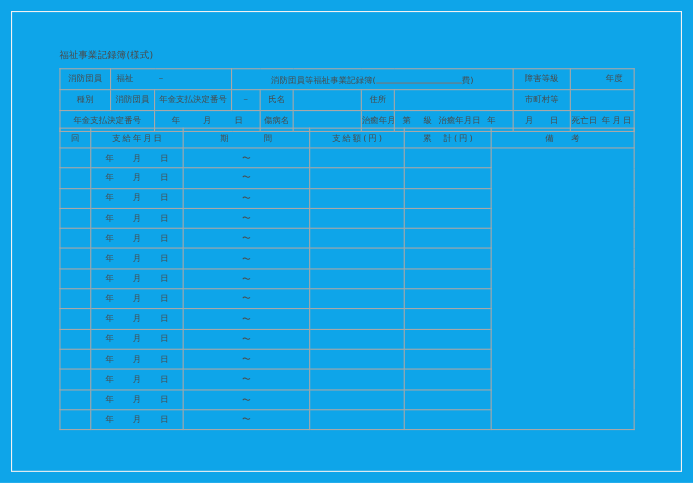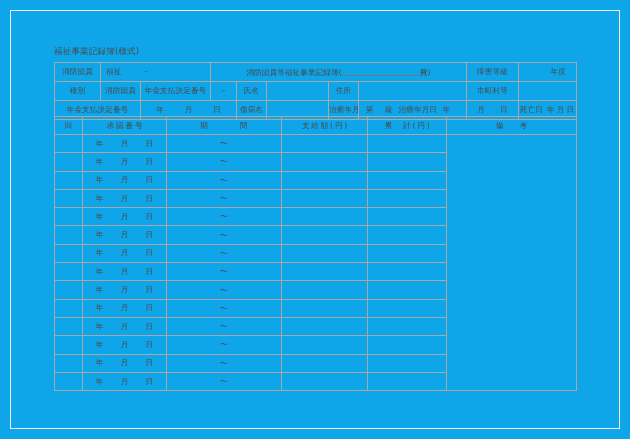--- a/index.html
+++ b/index.html
@@ -210,21 +210,21 @@
       <col style="width:28px">
       <col style="width:84px">
       <col style="width:115px">
       <col style="width:86px">
       <col style="width:79px">
       <col style="width:130px">
     </colgroup>
     <thead>
       <tr>
         <th class="hdr-kan">回</th>
-        <th class="hdr-sp1">承認番号</th>
+        <th class="hdr-sp1">支給年月日</th>
         <th class="hdr-kan">期　　　　間</th>
         <th class="hdr-sp1">支給額(円)</th>
         <th class="hdr-sp1">累　計(円)</th>
         <th class="hdr-kan">備　　考</th>
       </tr>
     </thead>
     <tbody id="ledger-body">
         <tr>
           <td></td>
           <td><span class="ymd"><i>年</i><i>月</i><i>日</i></span></td>

